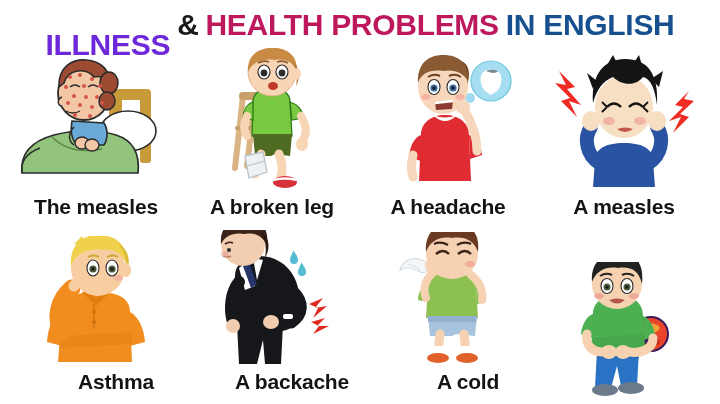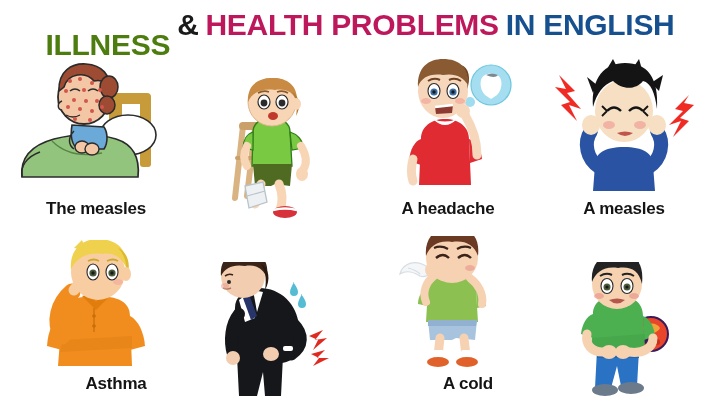--- a/index.html
+++ b/index.html
@@ -48,39 +48,39 @@
     position:relative;
   }
   .art{
     flex:1;
     width:100%;
     display:flex;align-items:flex-end;justify-content:center;
     position:relative;
   }
   .art svg{display:block;}
   .card-label{
-    font-size:17px;
+    font-size:21px;
     font-weight:bold;
     color:#141414;
     letter-spacing:-0.2px;
     padding-top:2px;
     padding-bottom:4px;
     text-align:center;
     font-family:"Liberation Sans", sans-serif;
     white-space:nowrap;
   }
   .row2 .card-label{padding-bottom:6px;margin-left:40px;}
 </style>
 </head>
 <body>
 
 <div id="page">
 
   <div class="title-bar">
-    <span class="title-seg" style="color:#4d7c0f;margin-top:40px;">ILLNESS</span>
+    <span class="title-seg" style="color:#6d28d9;margin-top:40px;">ILLNESS</span>
     <span class="title-seg" style="color:#1a1a1a;">&amp;</span>
     <span class="title-seg" style="color:#be185d;">HEALTH PROBLEMS</span>
     <span class="title-seg" style="color:#17508f;">IN ENGLISH</span>
   </div>
 
   <div class="grid">
 
     <div class="card row1">
       <div class="art">
         <svg width="168" height="140" viewBox="0 0 168 140">
@@ -173,20 +173,21 @@
           <ellipse cx="67" cy="24" rx="6" ry="7" fill="#ffffff" stroke="#2b2b2b" stroke-width="1.2"></ellipse>
           <circle cx="67" cy="25" r="3.4" fill="#2b2b2b"></circle>
           <ellipse cx="85" cy="24" rx="6" ry="7" fill="#ffffff" stroke="#2b2b2b" stroke-width="1.2"></ellipse>
           <circle cx="85" cy="25" r="3.4" fill="#2b2b2b"></circle>
           <path d="M61 15 q6 -3 11 -1" stroke="#8a5a2a" stroke-width="1.8" fill="none"></path>
           <path d="M80 14 q6 -2 11 1" stroke="#8a5a2a" stroke-width="1.8" fill="none"></path>
 
           <ellipse cx="76" cy="38" rx="5" ry="4" fill="#c0392b"></ellipse>
         </svg>
       </div>
+      <div class="card-label">A broken leg</div>
     </div>
 
     <div class="card row1">
       <div class="art">
         <svg width="150" height="142" viewBox="0 0 150 142">
 
           <circle cx="118" cy="30" r="20" fill="#9fdcef" opacity="0.95"></circle>
           <circle cx="118" cy="30" r="20" fill="none" stroke="#6fc7de" stroke-width="1.2"></circle>
           <path d="M112 20 C106 22 106 34 112 40 L118 44 L124 40 C130 34 130 22 124 20 C121 18 115 18 112 20 Z" fill="#ffffff"></path>
           <path d="M113 20 q6 -3 12 0 q-3 4 -12 0 Z" fill="#7a8a94"></path>
@@ -343,20 +344,21 @@
 
           <path d="M24 14 C22 -4 36 -12 50 -11 C66 -10 72 0 70 16 C66 6 58 2 48 4 C36 2 28 6 24 14 Z" fill="#3a2318"></path>
           <path d="M64 2 C72 6 74 18 68 28 C70 16 68 8 64 2 Z" fill="#2a180f"></path>
 
           <path d="M28 14 q4 -3 8 -1" stroke="#3a2318" stroke-width="1.6" fill="none"></path>
           <circle cx="32" cy="20" r="2" fill="#2b2b2b"></circle>
           <path d="M26 26 q4 2 8 0" stroke="#b07a60" stroke-width="1.4" fill="none"></path>
           <ellipse cx="28" cy="24" rx="4" ry="3" fill="#e89a8c" opacity="0.55"></ellipse>
         </svg>
       </div>
+      <div class="card-label">A backache</div>
     </div>
 
     <div class="card row2">
       <div class="art">
         <svg width="145" height="136" viewBox="0 0 145 136">
 
           <path d="M52 52 C52 42 62 36 76 36 C90 36 100 42 100 54 L102 86 L50 86 Z" fill="#8cc152"></path>
           <path d="M52 52 C46 54 42 60 42 68 L52 70 Z" fill="#8cc152"></path>
           <path d="M100 54 C106 56 110 62 110 70 L101 72 Z" fill="#8cc152"></path>
 

